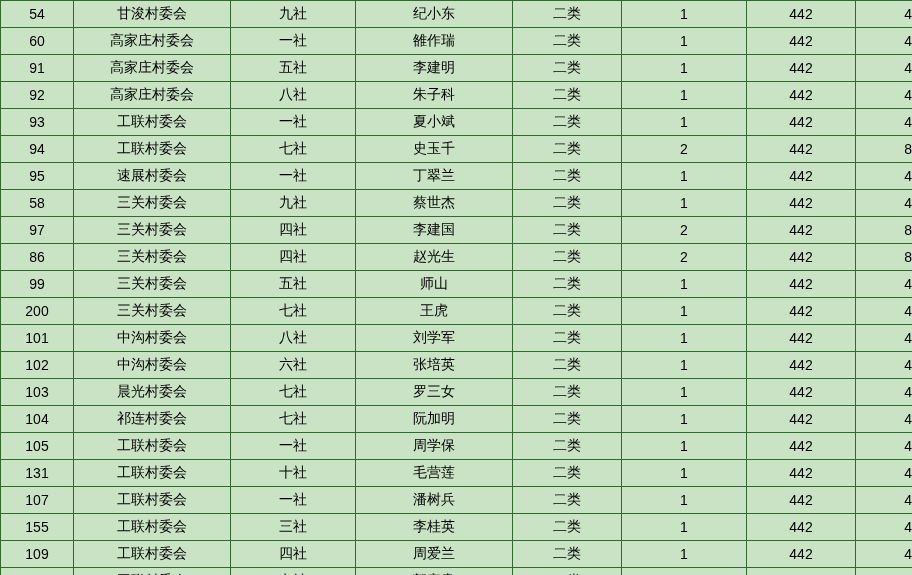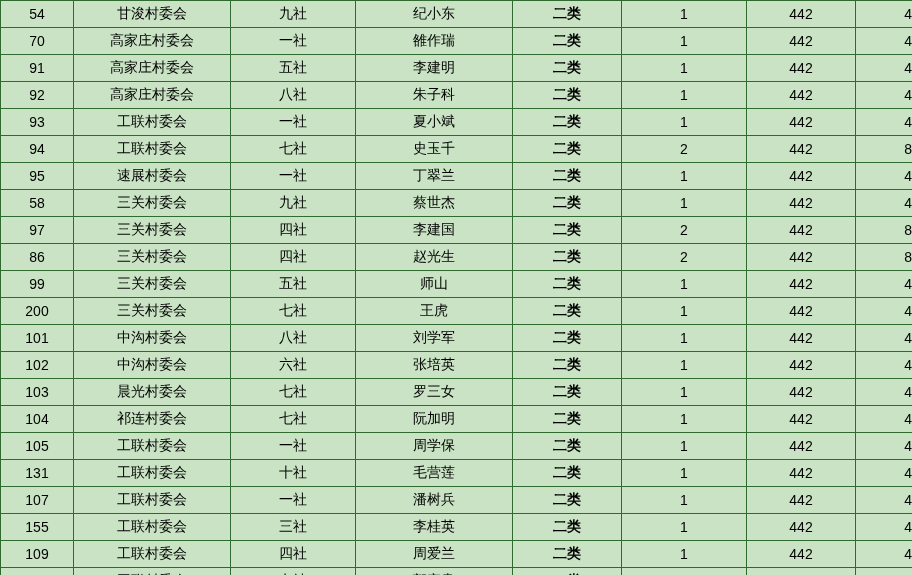--- a/index.html
+++ b/index.html
@@ -28,21 +28,21 @@
     font-size: 14px;
     color: #000000;
     background: #c9e3c4;
     white-space: nowrap;
     overflow: hidden;
   }
   td.col-idx    { width: 68px; }
   td.col-vill   { width: 152px; }
   td.col-group  { width: 120px; }
   td.col-name   { width: 152px; }
-  td.col-type   { width: 104px; font-weight: bold; }
+  td.col-type   { width: 104px; }
   td.col-qty    { width: 120px; }
   td.col-rate   { width: 104px; }
   td.col-amount { width: 116px; }
   .cn {
     font-family: "DejaVu Sans", "Liberation Sans", sans-serif;
     font-size: 14px;
   }
   .num {
     font-family: "Liberation Sans", sans-serif;
     font-size: 13px;
@@ -57,21 +57,21 @@
         <td class="col-idx num">54</td>
         <td class="col-vill cn">甘浚村委会</td>
         <td class="col-group cn">九社</td>
         <td class="col-name cn">纪小东</td>
         <td class="col-type cn">二类</td>
         <td class="col-qty num">1</td>
         <td class="col-rate num">442</td>
         <td class="col-amount num">442</td>
       </tr>
       <tr>
-        <td class="col-idx num">70</td>
+        <td class="col-idx num">60</td>
         <td class="col-vill cn">高家庄村委会</td>
         <td class="col-group cn">一社</td>
         <td class="col-name cn">雒作瑞</td>
         <td class="col-type cn">二类</td>
         <td class="col-qty num">1</td>
         <td class="col-rate num">442</td>
         <td class="col-amount num">442</td>
       </tr>
       <tr>
         <td class="col-idx num">91</td>

